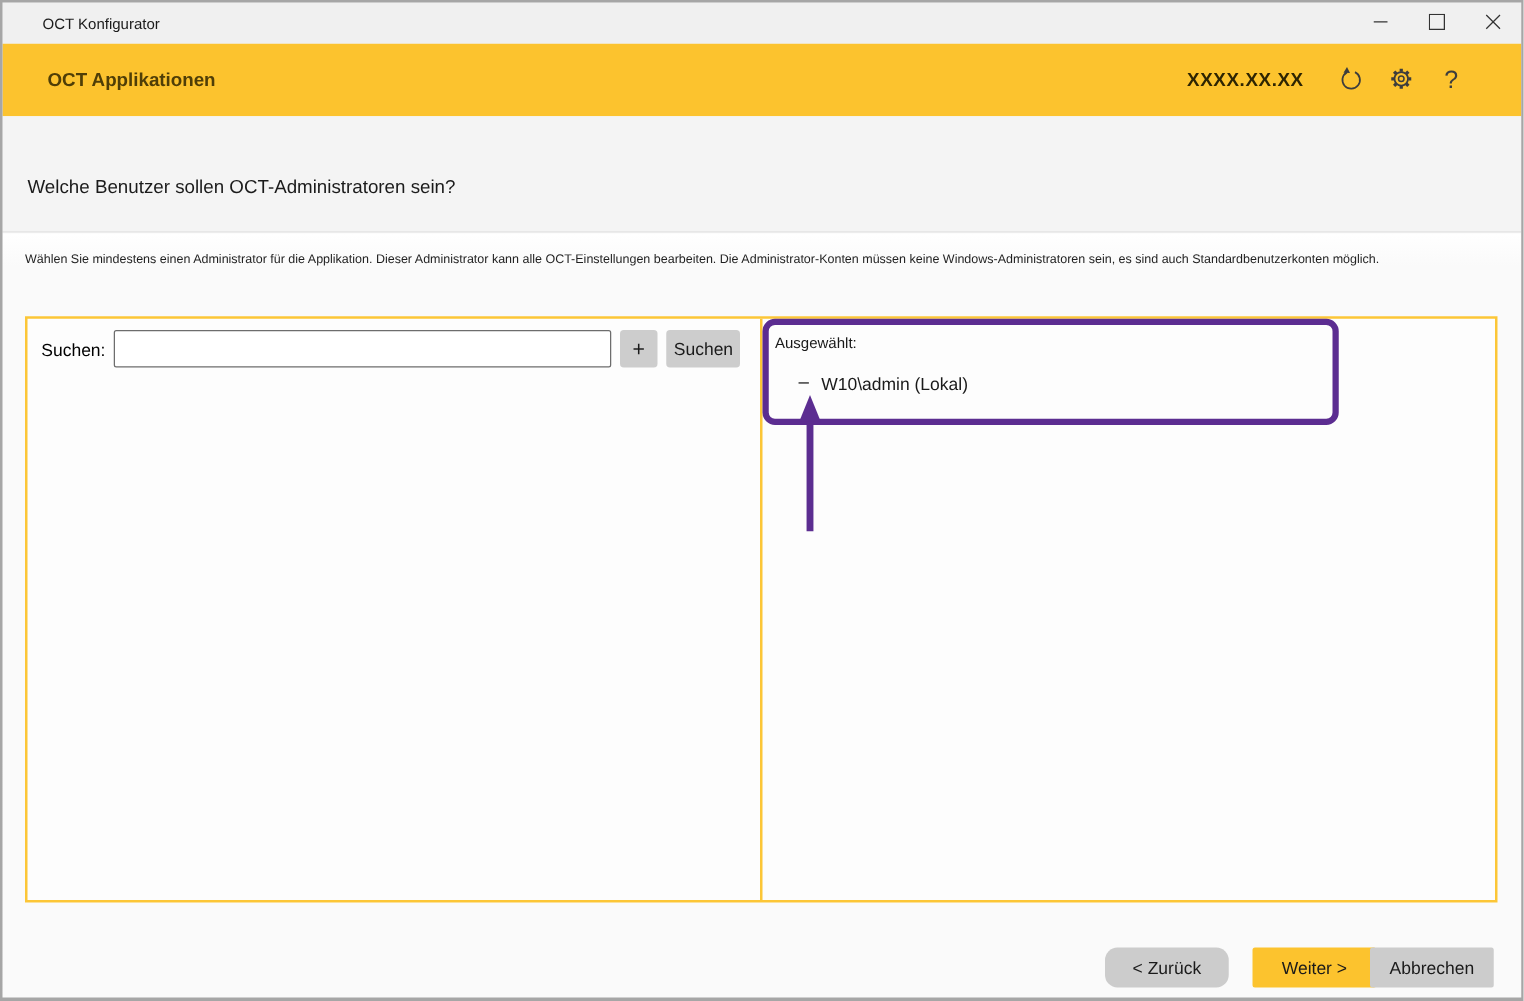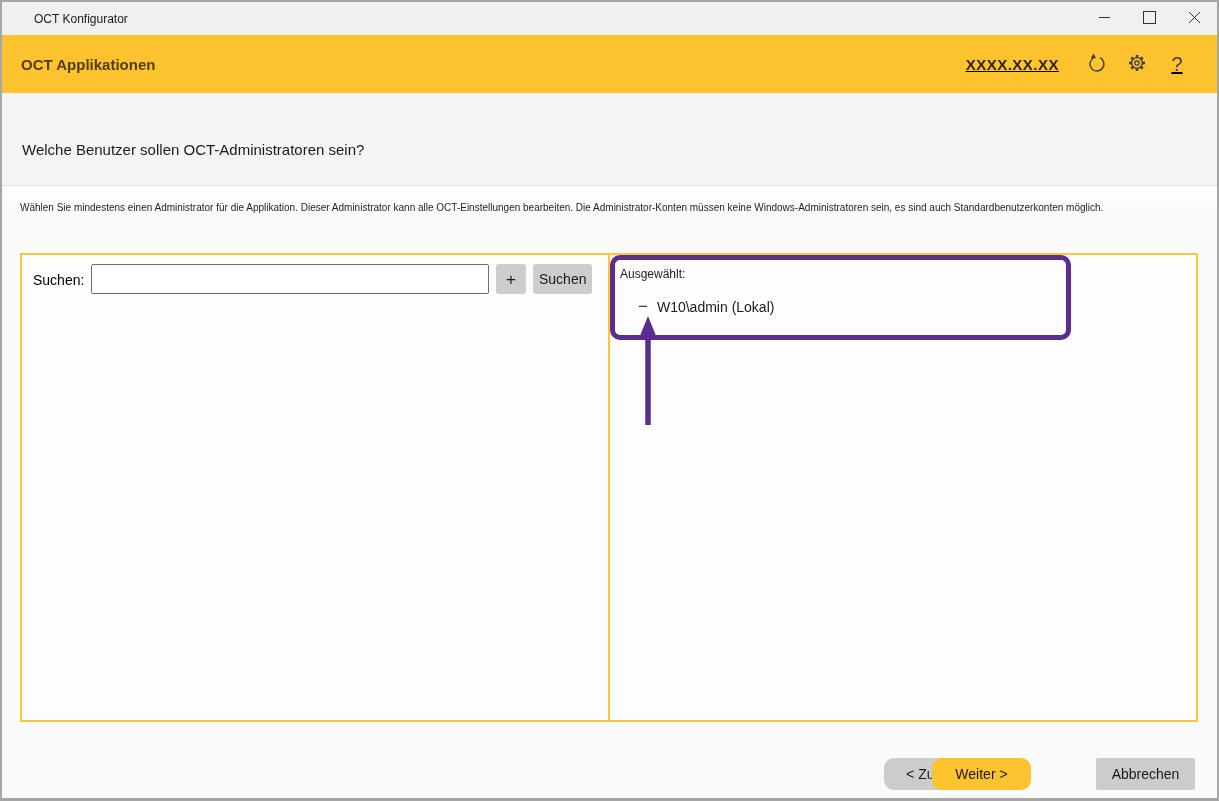--- a/index.html
+++ b/index.html
@@ -7,22 +7,22 @@
   .window::after{content:"";position:absolute;inset:0;border:2px solid #a6a6a6;border-bottom-width:3px;pointer-events:none;z-index:50;}
 
   
   .titlebar{position:absolute;left:2px;top:2px;right:2px;height:33px;background:#f0f0f0;display:flex;align-items:center;}
   .titlebar .title{font-size:12px;color:#1a1a1a;padding-left:32px;}
   .win-controls{margin-left:auto;display:flex;height:100%;}
   .win-btn{width:45px;height:100%;display:flex;align-items:center;justify-content:center;cursor:default;background:transparent;border:none;padding:0;}
 
   
   .appheader{position:absolute;left:2px;top:35px;right:2px;height:58px;background:#fcc32e;display:flex;align-items:center;}
-  .app-title{font-size:15px;font-weight:bold;color:#4f3e07;padding-left:19px;}
-  .header-right{margin-left:auto;display:flex;align-items:center;padding-right:20px;text-decoration:underline;}
+  .app-title{font-size:15px;font-weight:bold;color:#4f3e07;padding-left:36px;}
+  .header-right{margin-left:auto;display:flex;align-items:center;padding-right:36px;}
   .version{font-size:15px;font-weight:bold;color:#2e2502;letter-spacing:.5px;margin-right:18px;}
   .hicon{width:40px;height:40px;display:flex;align-items:center;justify-content:center;background:transparent;border:none;padding:0;}
   .help-glyph{font-size:20px;color:#3d3d3d;font-weight:400;}
 
   
   .pagehead{position:absolute;left:2px;top:93px;right:2px;height:93px;background:#f4f4f4;border-bottom:1px solid #e2e2e2;box-sizing:border-box;}
   .pagehead h1{margin:0;position:absolute;left:20px;top:13px;font-size:26px;font-weight:400;color:#1b1b1b;}
   .pagehead .subtitle{position:absolute;left:20px;top:48px;font-size:15px;color:#1b1b1b;}
 
   
@@ -43,21 +43,21 @@
   .remove-btn{background:none;border:none;padding:0;font-size:17px;color:#3f3f3f;line-height:20px;font-family:inherit;}
   .item-label{font-size:14px;color:#1a1a1a;margin-left:9px;}
 
   
   .anno-rect{position:absolute;left:590px;top:2px;width:461px;height:85px;box-sizing:border-box;border:5px solid #5c2d91;border-radius:10px;pointer-events:none;z-index:20;}
   .anno-arrow{position:absolute;left:608px;top:60px;width:40px;height:118px;pointer-events:none;z-index:21;}
 
   
   .footer-btn{position:absolute;top:758px;width:99px;height:32px;border:none;border-radius:2px;font-size:14px;color:#1a1a1a;background:#cccccc;font-family:inherit;}
   .btn-back{left:884px;border-radius:10px;}
-  .btn-next{left:932px;background:#fcc32e;border-radius:10px;}
+  .btn-next{left:1002px;background:#fcc32e;}
   .btn-cancel{left:1096px;}
 </style>
 </head>
 <body>
 
 <div class="window">
 
   <div class="titlebar">
     <span class="title">OCT Konfigurator</span>
     <div class="win-controls">

